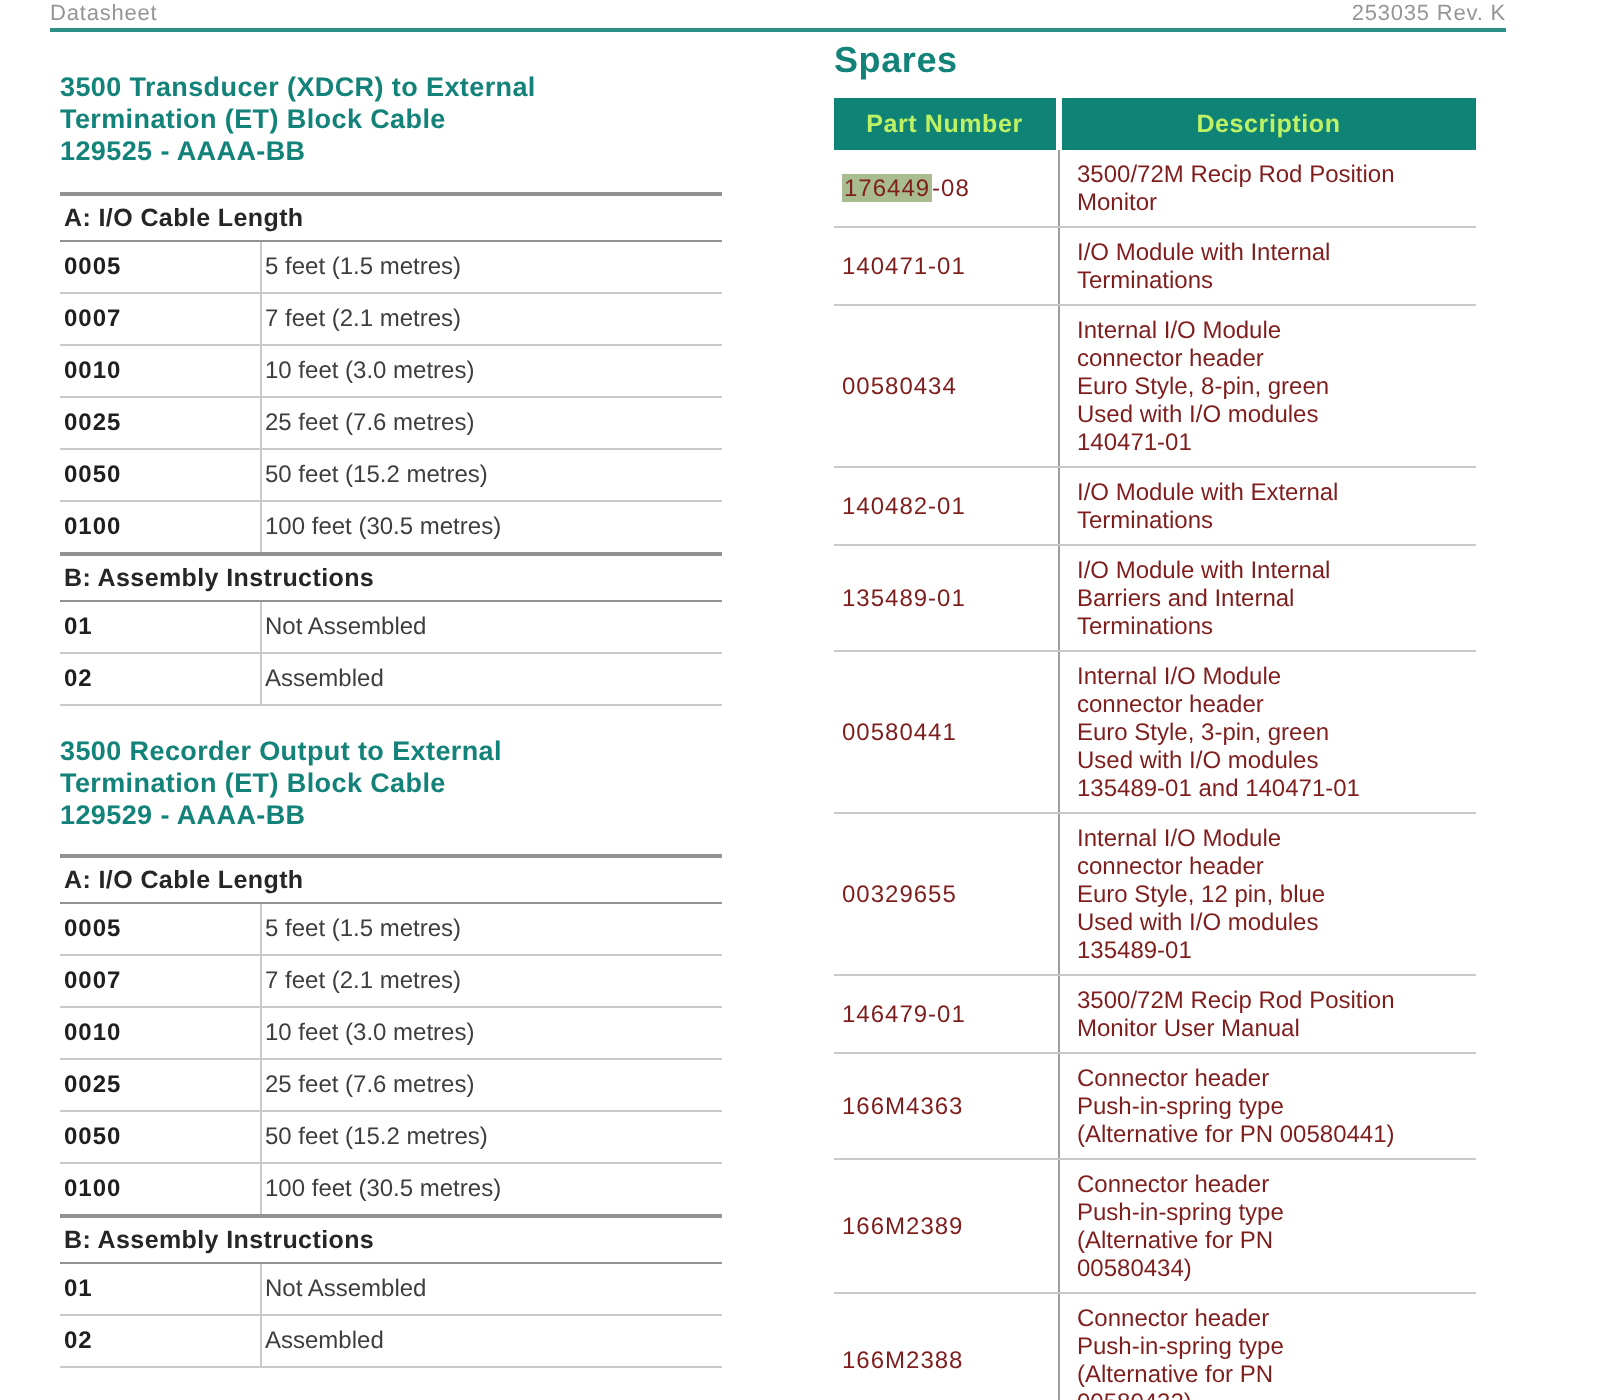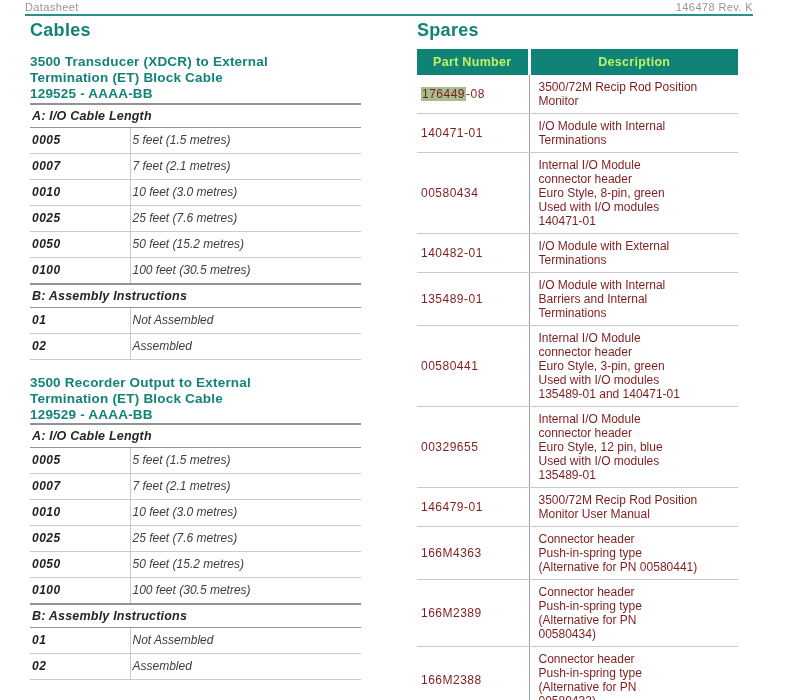--- a/index.html
+++ b/index.html
@@ -28,21 +28,21 @@
   .section-title {
     font-size:18px; font-weight:bold; color:#13837a;
     letter-spacing:.3px; line-height:1;
   }
 
   
   .product-title {
     margin-top:15px; font-size:13.5px; font-weight:bold; color:#13837a;
     line-height:1.2; white-space:pre-line; letter-spacing:.2px;
   }
-  .opt-table { width:100%; border-collapse:collapse; font-size:12px;font-style:italic; }
+  .opt-table { width:100%; border-collapse:collapse; margin-top:11px; font-size:12px; }
   .opt-table tr.group-header td {
     font-weight:bold; color:#262626; font-size:12.5px; letter-spacing:.2px;
     border-top:2px solid #929292; border-bottom:1px solid #929292;
     padding:4px 2px;
   }
   .opt-table tr.opt-row td { border-bottom:1px solid #c9c9c9; padding:5px 2px 6px 2px; }
   .opt-table td.code { width:100px; font-weight:bold; color:#1f1f1f; letter-spacing:.5px; }
   .opt-table td.odesc { border-left:1px solid #c9c9c9; padding-left:12px; color:#3e3e3e; }
 
   
@@ -63,26 +63,25 @@
   .spares-table tr:last-child td { border-bottom:none; }
   .hl { background:#a8bc90; padding:0 1px; }
 </style>
 </head>
 <body>
 
 <div class="page">
 
   <div class="doc-header">
     <span>Datasheet</span>
-    <span>146478 Rev. K</span>
+    <span>253035 Rev. K</span>
   </div>
   <div class="header-rule"></div>
 
   <section class="col-left">
-    <h1 class="section-title">Cables</h1>
     <div id="cables-products">
         <div>
           <h2 class="product-title">3500 Transducer (XDCR) to External
 Termination (ET) Block Cable
 129525 - AAAA-BB</h2>
           <table class="opt-table">
             <tbody>
               <tr class="group-header">
                 <td colspan="2">A: I/O Cable Length</td>
               </tr>

